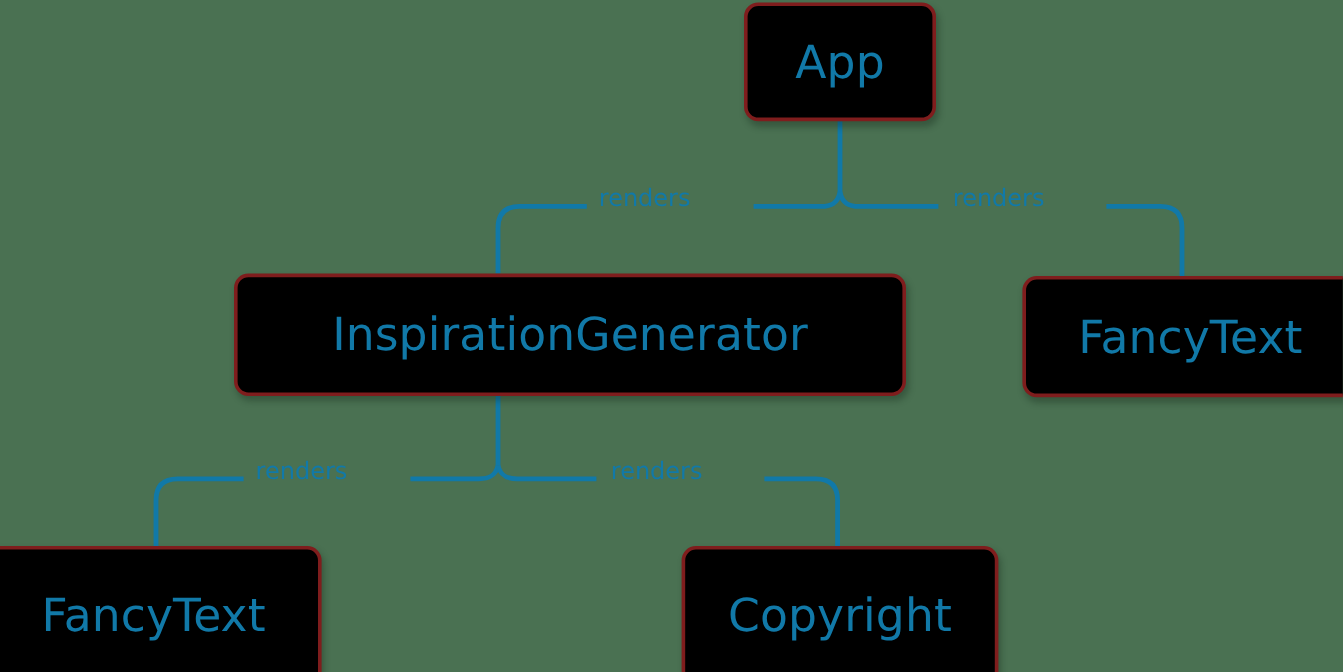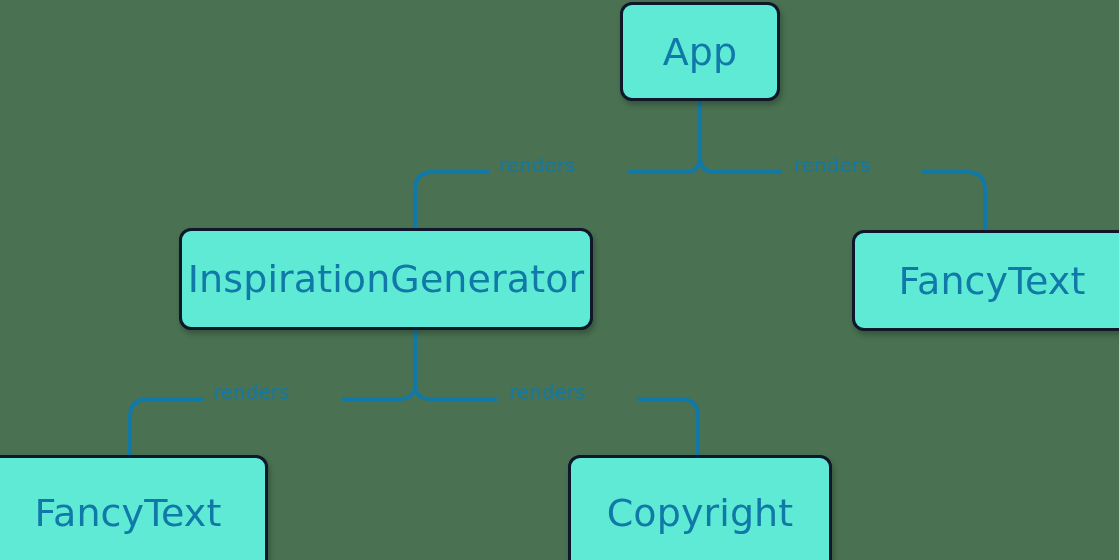--- a/index.html
+++ b/index.html
@@ -24,22 +24,22 @@
     position: absolute;
     left: 0;
     top: 0;
     width: 1119px;
     height: 560px;
     pointer-events: none;
   }
   .node {
     position: absolute;
     box-sizing: border-box;
-    background: #5eead4;
-    border: 3px solid #0f172a;
+    background: #000000;
+    border: 3px solid #7f1d1d;
     border-radius: 12px;
     display: flex;
     align-items: center;
     justify-content: center;
     box-shadow: 2px 4px 5px rgba(20, 40, 25, 0.35);
     z-index: 2;
   }
   .node-label {
     color: #1179a8;
     font-size: 38px;
@@ -53,21 +53,21 @@
     color: #1179a8;
     font-size: 20px;
     font-weight: 500;
     line-height: 1;
     white-space: nowrap;
     z-index: 3;
   }
 
   
   #node-app          { left: 620px;  top: 2px;   width: 160px; height: 99px; }
-  #node-inspiration  { left: 179px;  top: 228px; width: 414px; height: 102px; }
+  #node-inspiration  { left: 195px;  top: 228px; width: 560px; height: 102px; }
   #node-fancytext-right { left: 852px; top: 230px; width: 280px; height: 101px; }
   #node-fancytext-left  { left: -12px; top: 455px; width: 280px; height: 116px; }
   #node-copyright    { left: 568px;  top: 455px; width: 264px; height: 116px; }
 
   
   #label-app-inspiration  { left: 499px; top: 155px; }
   #label-app-fancytext    { left: 794px; top: 155px; }
   #label-insp-fancytext   { left: 213px; top: 382px; }
   #label-insp-copyright   { left: 509px; top: 382px; }
 </style>

